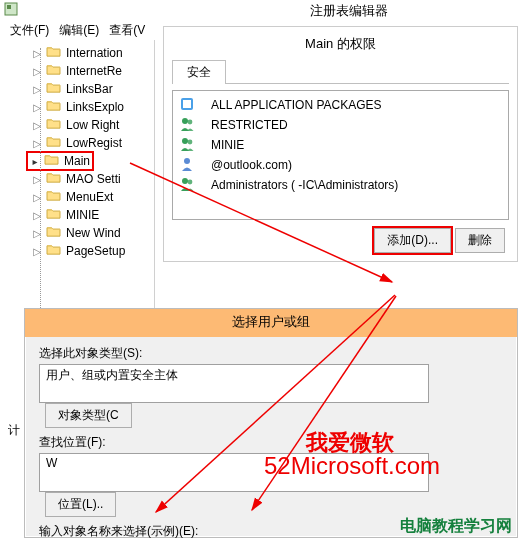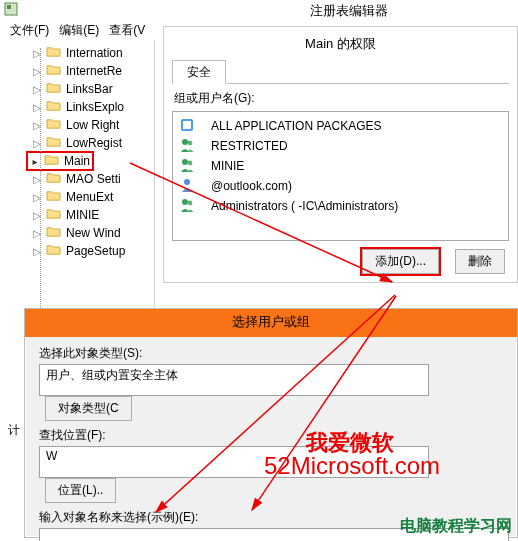--- a/index.html
+++ b/index.html
@@ -36,32 +36,32 @@
   .groupbox { margin:6px 8px 0; }
   .group-label { margin: 6px 0 4px 2px; }
   .listbox { border:1px solid #a9a9a9; background:#fff; height:130px; padding:4px 2px;}
   .list-row { display:flex; align-items:center; height:20px; gap:16px; padding-left:4px;}
   .list-row svg { width:16px; height:16px; flex:0 0 auto;}
   .btn {
     display:inline-block; border:1px solid #adadad; background:#f0f0f0;
     padding:3px 12px; min-width:72px; text-align:center; cursor:default;
     font-size:12px;
   }
-  .btn-row { display:flex; justify-content:flex-end; gap:16px; padding:8px 4px;}
+  .btn-row { display:flex; justify-content:flex-end; gap:4px; padding:8px 4px;}
   .btn-highlight { outline:2px solid #e00; outline-offset:0; }
   .select-dialog {
     position:absolute; left:24px; top:308px; width:494px; height:230px;
     border:1px solid #bcbcbc; background:#f0f0f0;
     box-shadow: 0 0 0 1px #fff inset;
   }
-  .select-title { text-align:center; padding:4px 0 6px; font-size:13px; background:#f97316;}
+  .select-title { text-align:center; padding:4px 0 6px; font-size:13px; background:#fdba74;}
   .sd-body { padding: 2px 14px; }
   .sd-label { margin:6px 0 2px; }
   .sd-input {
-    border:1px solid #a0a0a0; background:#fff; width:390px; height:32px;
+    border:1px solid #a0a0a0; background:#fff; width:390px; height:39px;
     padding:2px 6px; display:inline-block; vertical-align:middle;
   }
   .sd-btn-right { display:inline-block; vertical-align:middle; margin-left:6px;}
   .sd-textarea {
     border:1px solid #a0a0a0; background:#fff; width:470px; height:30px;
     margin-top:2px;
   }
   .watermark1 {
     position:absolute; left:306px; top:428px; color:#e00; font-size:22px; font-weight:bold;
     font-family: "Microsoft YaHei", sans-serif; pointer-events:none;
@@ -204,21 +204,20 @@
   </div>
 
 <div style="position:absolute; left:40px; top:48px; width:0; height:260px; border-left:1px dotted #999;"></div>
 
 <div class="perm-dialog" style="left:163px; top:26px; width:355px;">
   <div class="perm-title">Main 的权限</div>
   <div class="tabstrip">
     <div class="tab">安全</div>
   </div>
   <div class="groupbox">
-    <div class="group-label">组或用户名(G):</div>
     <div class="listbox">
         <div class="list-row">
           <span><svg viewBox="0 0 16 16">
               <rect x="2" y="2" width="12" height="12" rx="2" fill="#4aa0e8"></rect>
               <rect x="4" y="4" width="8" height="8" fill="#fff"></rect>
             </svg></span>
           <span>ALL APPLICATION PACKAGES</span>
         </div>
         <div class="list-row">
           <span><svg viewBox="0 0 16 16">

